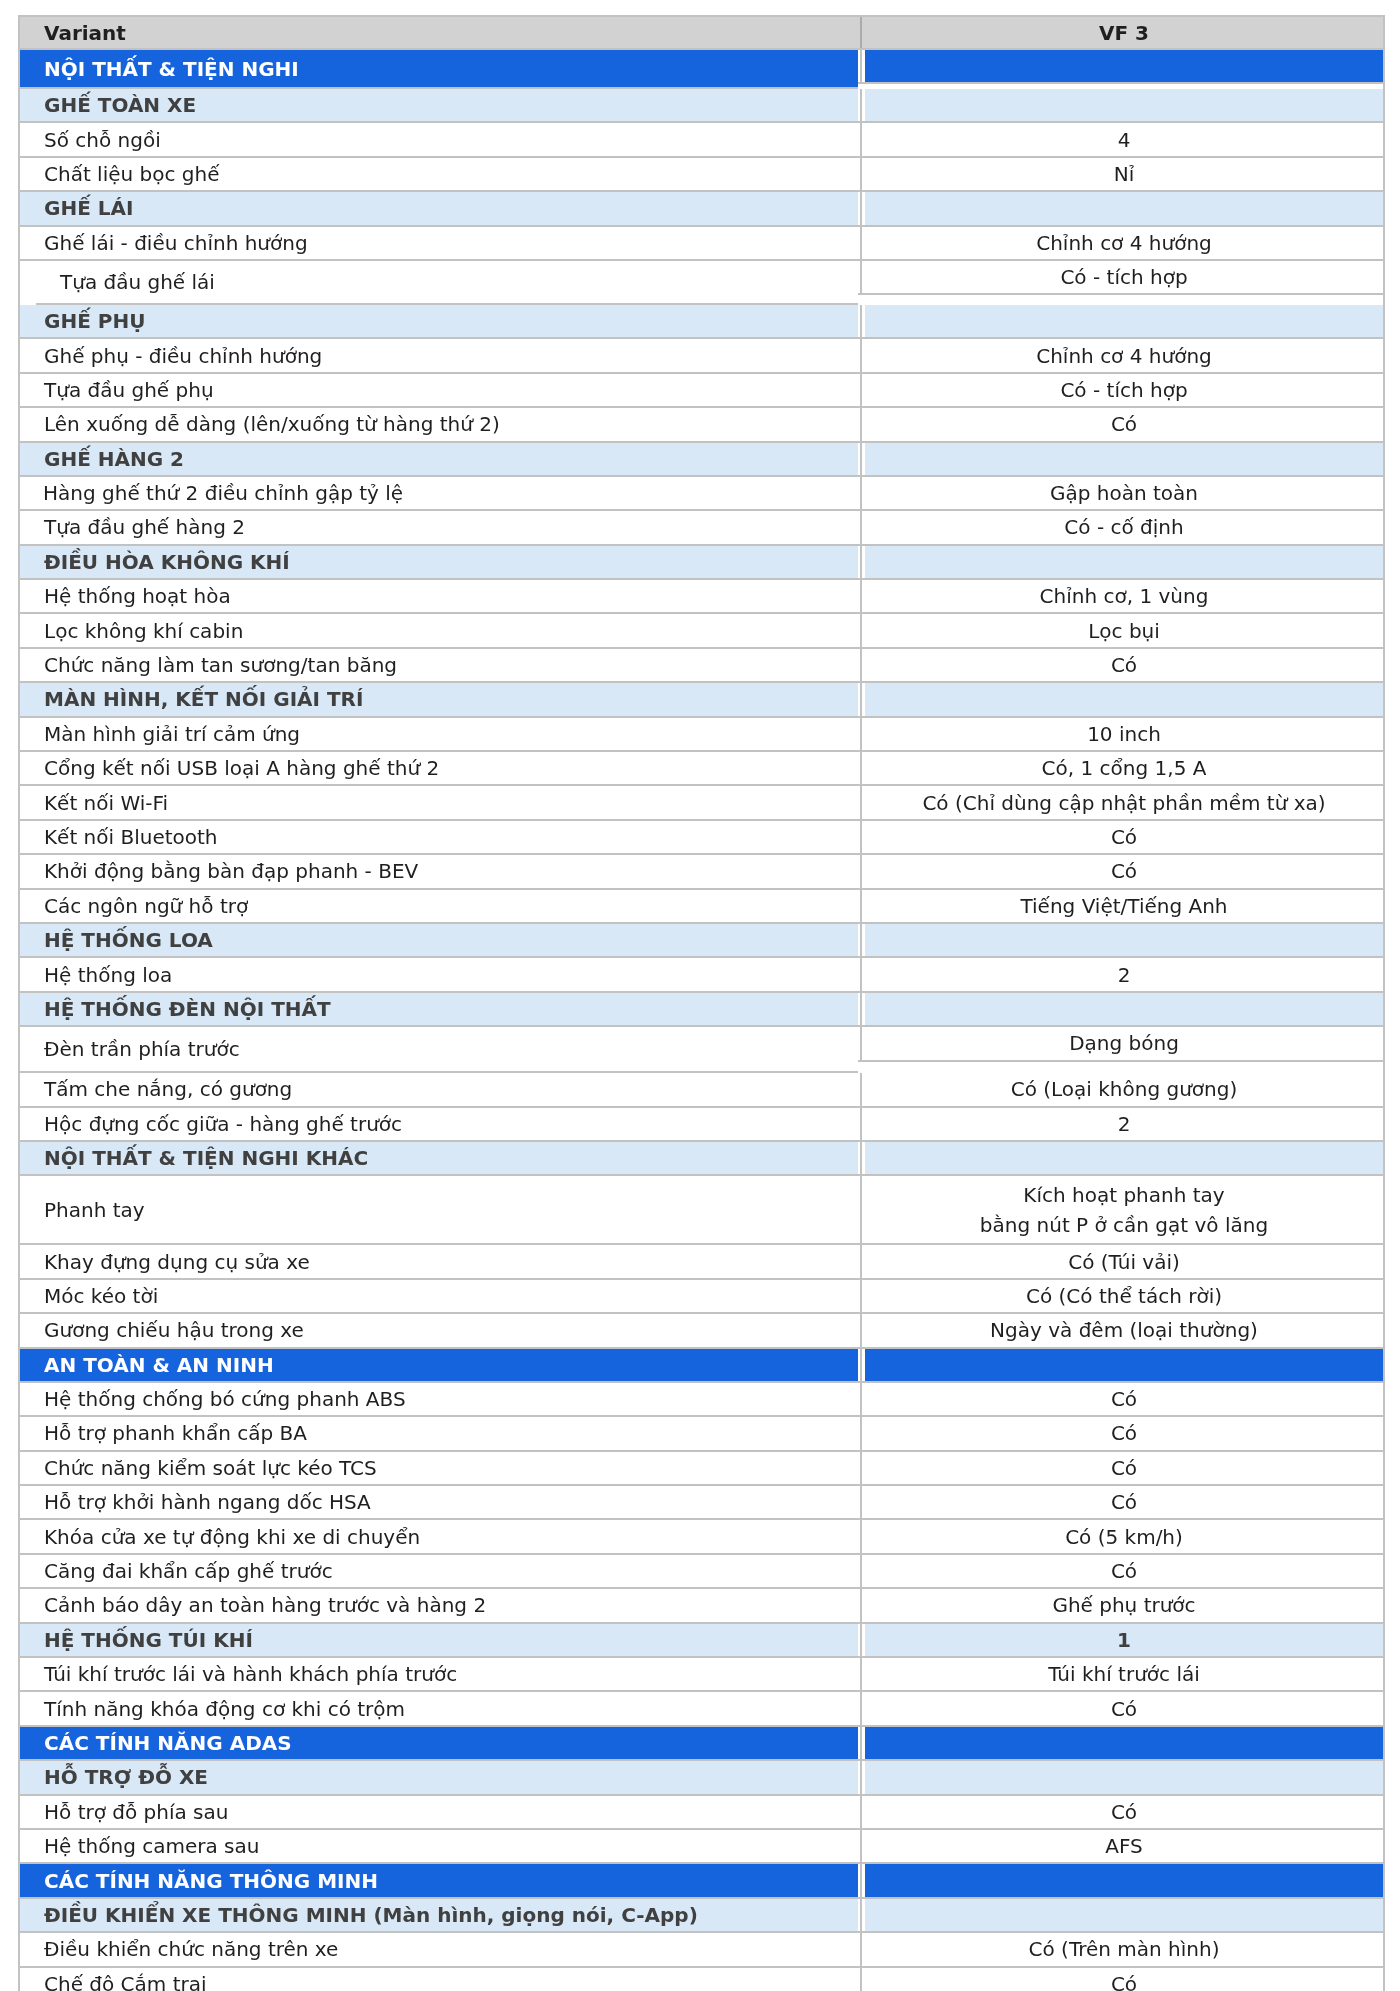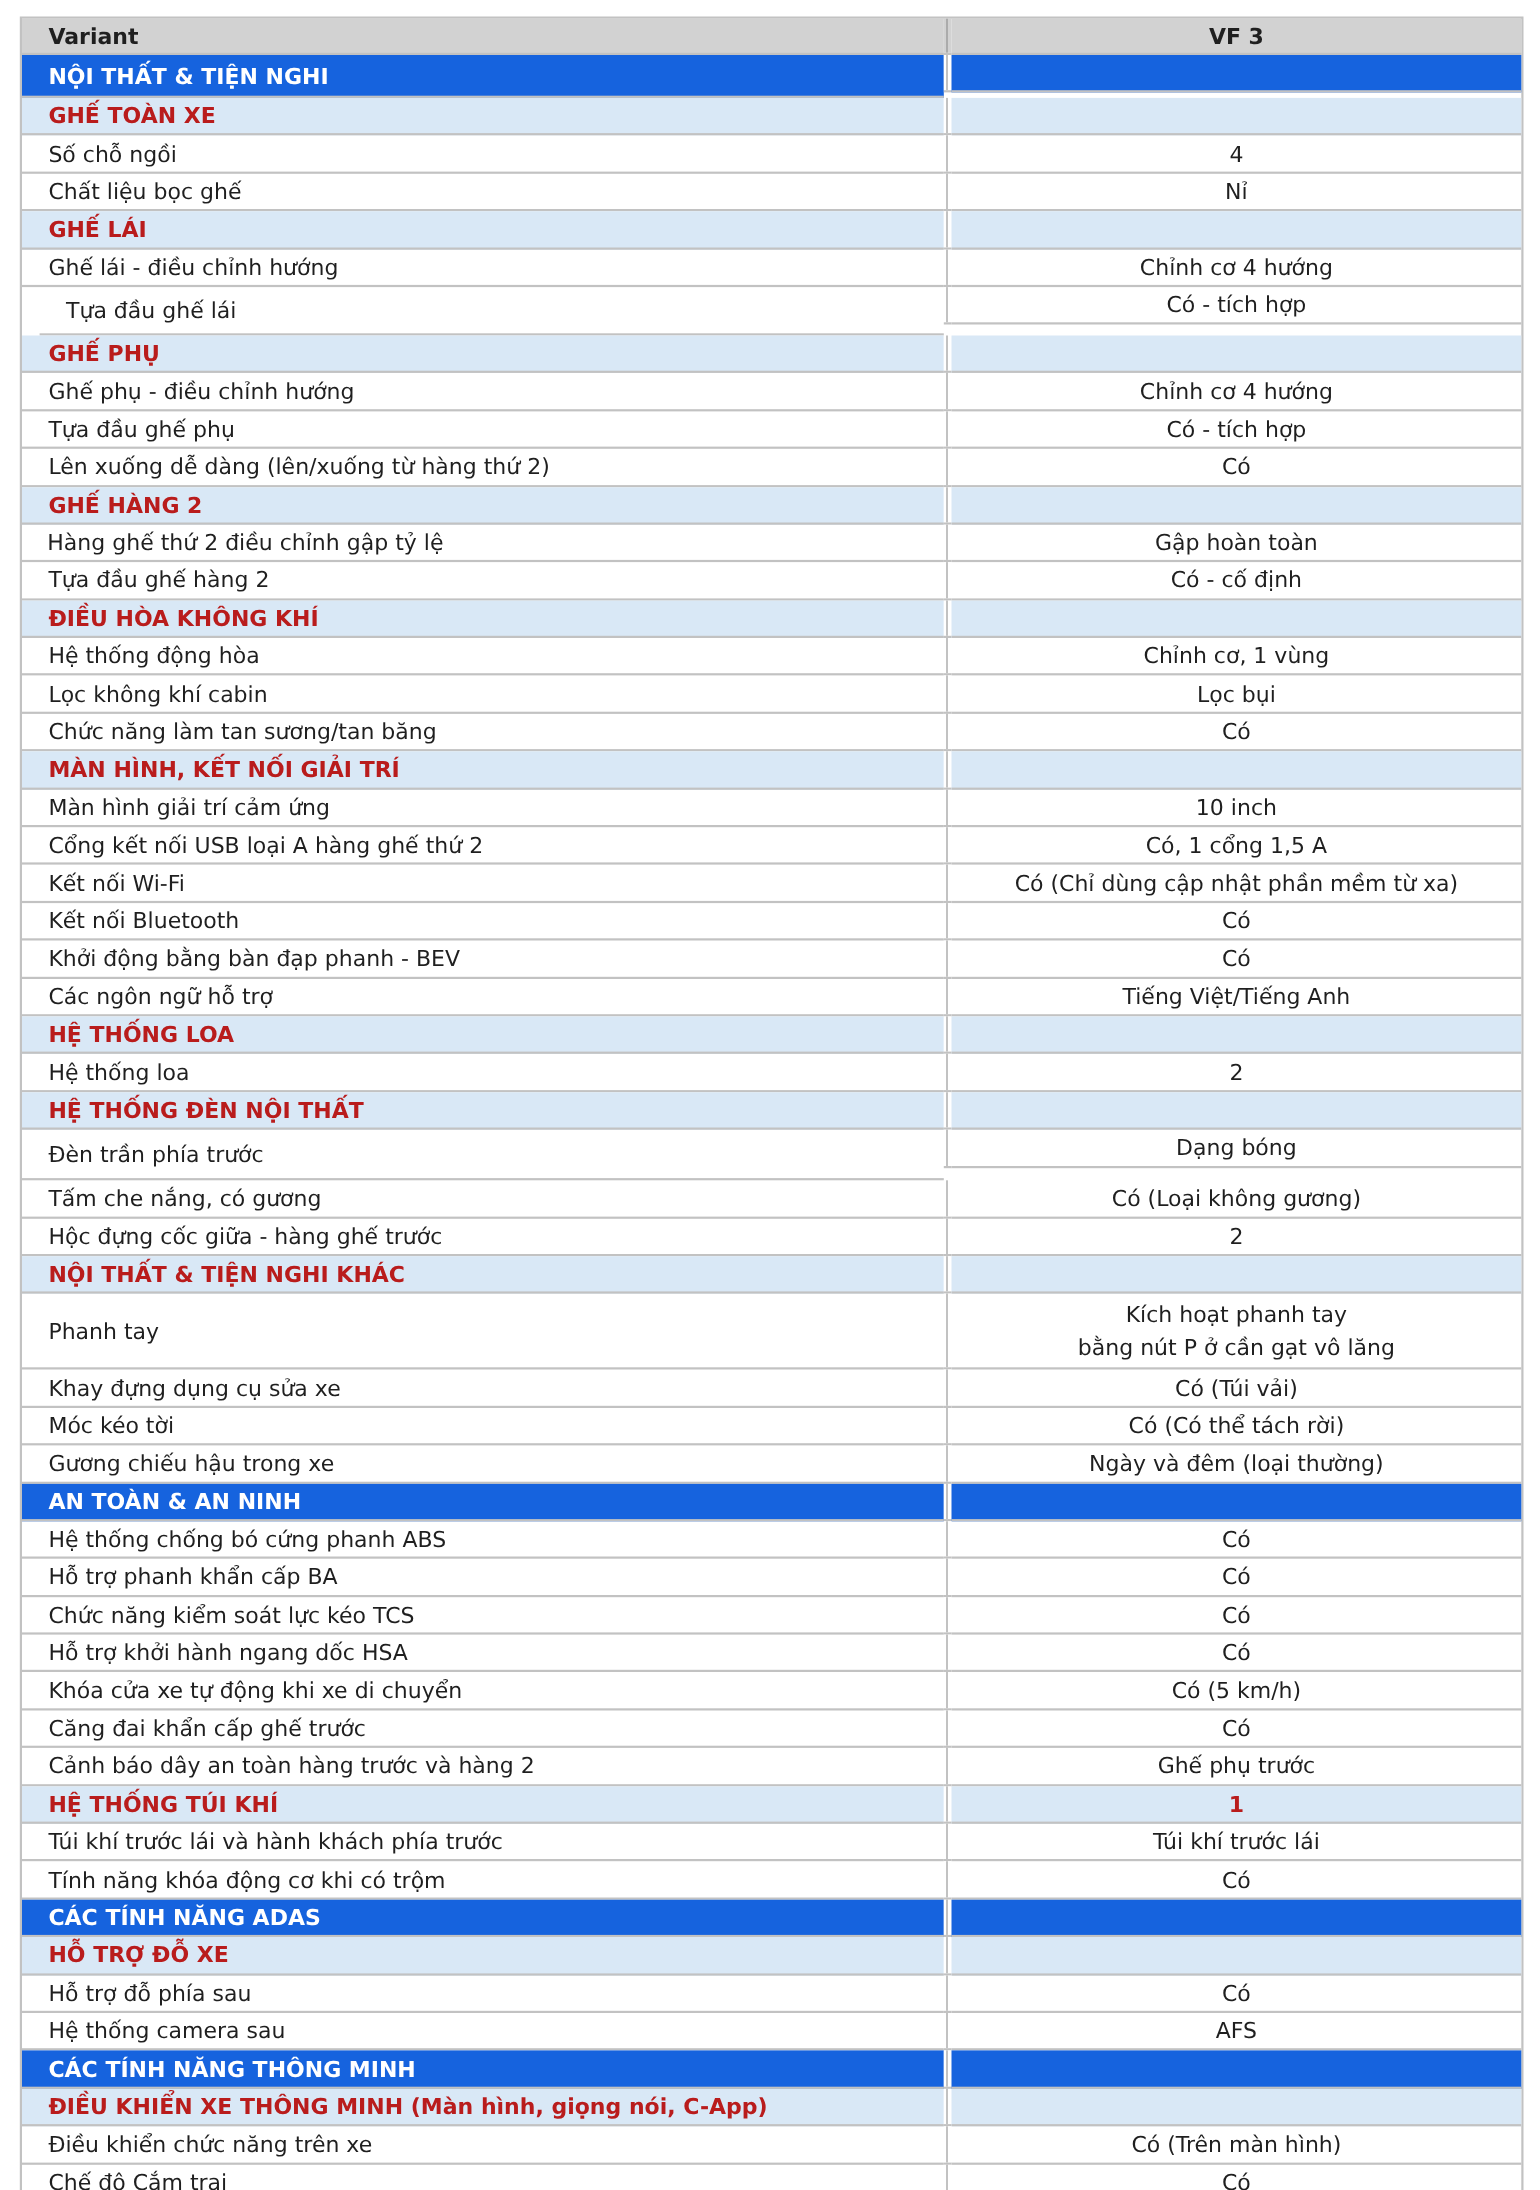--- a/index.html
+++ b/index.html
@@ -41,21 +41,21 @@
     overflow: hidden;
   }
   .lbl { justify-content: flex-start; padding-left: 24px; padding-right: 8px; }
   .val { justify-content: center; text-align: center; white-space: pre-line; line-height: 1.5; padding: 0 6px; }
   .gap {
     background: linear-gradient(to right, #ffffff 0px, #ffffff 2px, var(--border-gray) 2px, var(--border-gray) 4px, #ffffff 4px, #ffffff 7px);
   }
   .hdr .cell { background: var(--header-gray); font-weight: bold; }
   .hdr .gap { background: linear-gradient(to right, var(--header-gray) 0px, var(--header-gray) 2px, #ABABAB 2px, #ABABAB 4px, var(--header-gray) 4px, var(--header-gray) 7px); }
   .section-cell { background: var(--accent); color: #ffffff; font-weight: bold; }
-  .subsection-cell { background: var(--light-blue); color: #b91c1c; font-weight: bold; }
+  .subsection-cell { background: var(--light-blue); color: #404040; font-weight: bold; }
   .subsection-val { font-weight: bold; }
 </style>
 </head>
 <body>
 
 <div class="spec-wrap">
   <div class="spec-grid">
     <div class="hdr" style="display:contents">
       <div class="cell lbl" style="height:33px">Variant</div>
       <div class="cell gap" style="height:33px"></div>
@@ -99,21 +99,21 @@
       <div class="cell val subsection-cell subsection-val" style="height: 34.4px;"></div>
       <div class="cell lbl" style="height: 34.4px; padding-left: 23px;">Hàng ghế thứ 2 điều chỉnh gập tỷ lệ</div>
       <div class="cell gap" style="height: 34.4px;"></div>
       <div class="cell val" style="height: 34.4px;">Gập hoàn toàn</div>
       <div class="cell lbl" style="height: 34.4px;">Tựa đầu ghế hàng 2</div>
       <div class="cell gap" style="height: 34.4px;"></div>
       <div class="cell val" style="height: 34.4px;">Có - cố định</div>
       <div class="cell lbl subsection-cell" style="height: 34.4px;">ĐIỀU HÒA KHÔNG KHÍ</div>
       <div class="cell gap" style="height: 34.4px;"></div>
       <div class="cell val subsection-cell subsection-val" style="height: 34.4px;"></div>
-      <div class="cell lbl" style="height: 34.4px;">Hệ thống động hòa</div>
+      <div class="cell lbl" style="height: 34.4px;">Hệ thống hoạt hòa</div>
       <div class="cell gap" style="height: 34.4px;"></div>
       <div class="cell val" style="height: 34.4px;">Chỉnh cơ, 1 vùng</div>
       <div class="cell lbl" style="height: 34.4px;">Lọc không khí cabin</div>
       <div class="cell gap" style="height: 34.4px;"></div>
       <div class="cell val" style="height: 34.4px;">Lọc bụi</div>
       <div class="cell lbl" style="height: 34.4px;">Chức năng làm tan sương/tan băng</div>
       <div class="cell gap" style="height: 34.4px;"></div>
       <div class="cell val" style="height: 34.4px;">Có</div>
       <div class="cell lbl subsection-cell" style="height: 34.4px;">MÀN HÌNH, KẾT NỐI GIẢI TRÍ</div>
       <div class="cell gap" style="height: 34.4px;"></div>

